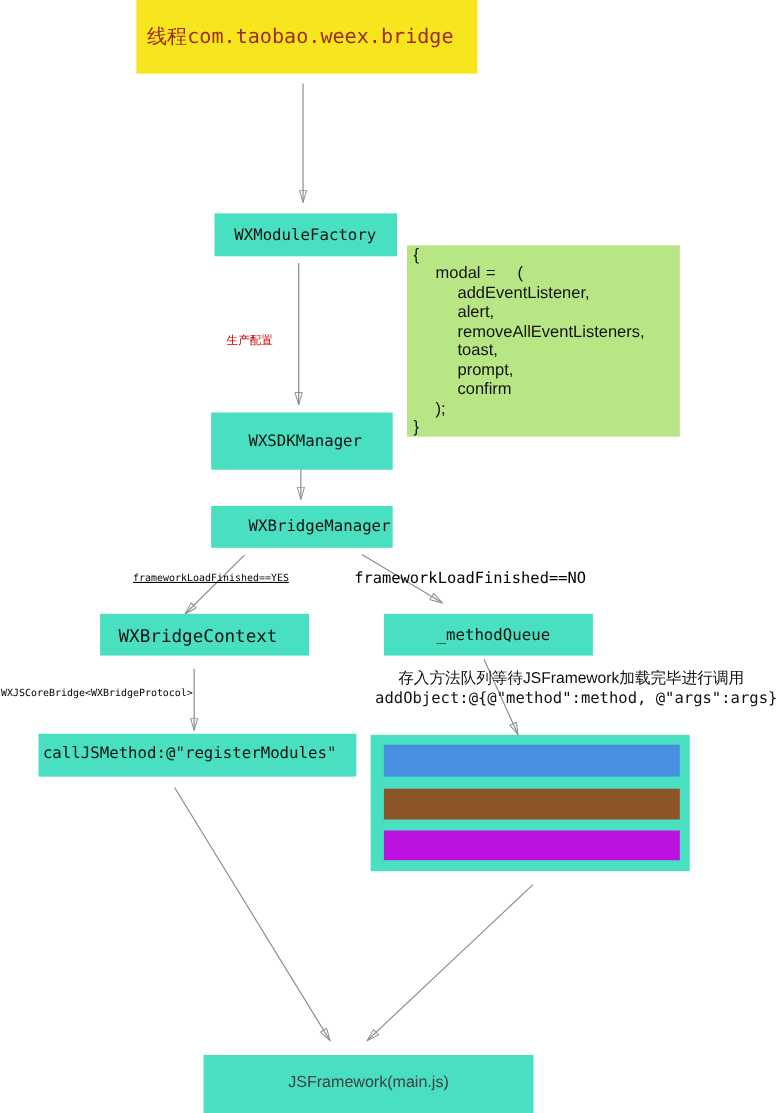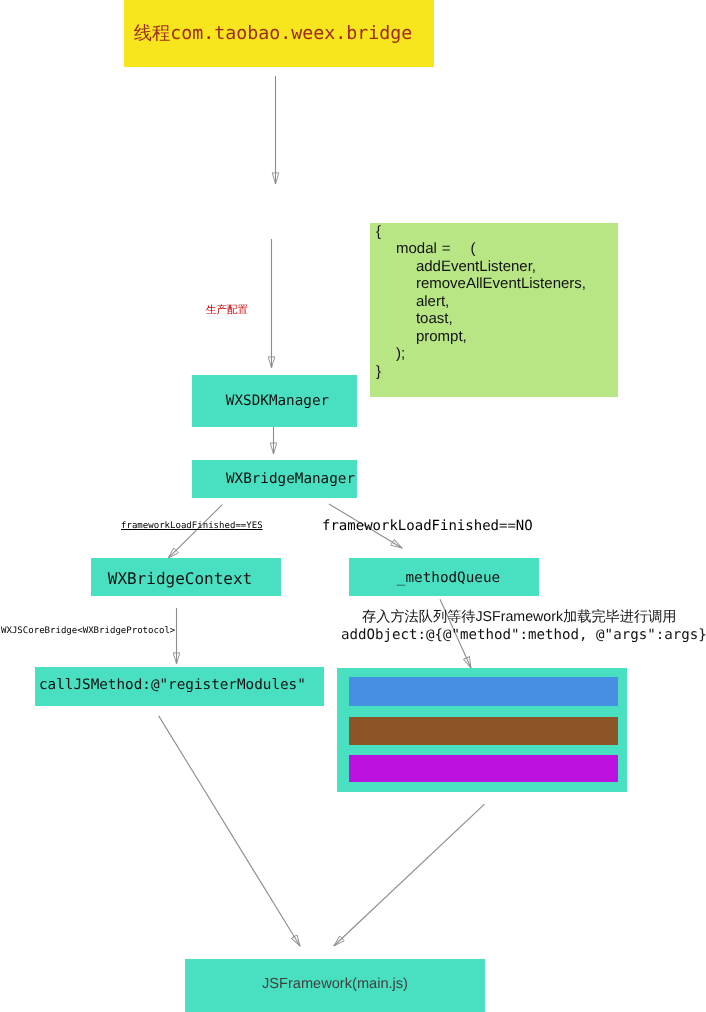--- a/index.html
+++ b/index.html
@@ -41,41 +41,43 @@
       <line x1="329" y1="504" x2="402" y2="548" marker-end="url(#ah)"></line>
       <line x1="176.5" y1="608" x2="176.5" y2="664" marker-end="url(#ah)"></line>
       <line x1="440" y1="599.3" x2="471" y2="668" marker-end="url(#ah)"></line>
       <line x1="158.7" y1="715.9" x2="300" y2="946" marker-end="url(#ah)"></line>
       <line x1="484.5" y1="804.2" x2="333.8" y2="946" marker-end="url(#ah)"></line>
     </g>
   </svg>
 
   <div class="node mono" id="n-title" style="left: 124px; top: -6px; width: 310px; height: 73px; font-size: 18.3px; padding-right: 12px; padding-top: 6px; background-color: rgb(247, 229, 29); color: rgb(158, 42, 30);">线程com.taobao.weex.bridge</div>
 
+  <div class="node mono" id="n-modulefactory" style="left: 195px; top: 194px; width: 166px; height: 39px; color: rgb(17, 17, 17); font-size: 14.3px; padding-right: 1px; background-color: rgb(72, 224, 192);">WXModuleFactory</div>
 
   <div class="node mono" id="n-sdkmanager" style="left: 192px; top: 375px; width: 165px; height: 52px; color: rgb(17, 17, 17); font-size: 14.3px; padding-left: 6px; background-color: rgb(72, 224, 192);">WXSDKManager</div>
 
   <div class="node mono" id="n-bridgemanager" style="left: 192px; top: 460px; width: 165px; height: 38px; color: rgb(17, 17, 17); font-size: 14.3px; background-color: rgb(72, 224, 192); padding-left: 32px;">WXBridgeManager</div>
 
   <div class="node mono" id="n-bridgecontext" style="left: 91px; top: 558px; width: 190px; height: 38px; color: rgb(17, 17, 17); font-size: 16px; padding-right: 12px; padding-top: 2px; background-color: rgb(72, 224, 192);">WXBridgeContext</div>
 
   <div class="node mono" id="n-methodqueue" style="left: 337px; top: 558px; width: 190px; height: 38px; color: rgb(17, 17, 17); font-size: 14.3px; padding-left: 9px; padding-top: 2px; background-color: rgb(72, 224, 192); margin-left: 12px;">_methodQueue</div>
 
   <div class="node mono" id="n-calljsmethod" style="left: 35px; top: 667px; width: 289px; height: 39px; color: rgb(17, 17, 17); font-size: 14.3px; justify-content: flex-start; padding-left: 4px; padding-bottom: 3px; background-color: rgb(72, 224, 192);">callJSMethod:@"registerModules"</div>
 
   <div class="node sans" id="n-jsframework" style="left: 185px; top: 959px; width: 300px; height: 53px; color: #404040; font-size: 14.6px; padding-bottom: 3px; background-color: rgb(72, 224, 192);">JSFramework(main.js)</div>
 
   <div class="codeblock" id="code-modal" style="left: 370px; top: 223px; width: 248px; height: 174px; color: rgb(17, 17, 17); font-size: 0px; background-color: rgb(185, 230, 132);">
     <div class="cl">{</div>
     <div class="cl">    modal =    (</div>
     <div class="cl">        addEventListener,</div>
+    <div class="cl">        alert,</div>
     <div class="cl">        removeAllEventListeners,</div>
-    <div class="cl">        alert,</div>
     <div class="cl">        toast,</div>
     <div class="cl">        prompt,</div>
+    <div class="cl">        confirm</div>
     <div class="cl">    );</div>
     <div class="cl">}</div>
   </div>
 
   <div class="elabel" id="lbl-prodconfig" style="left: 206px; top: 304px; font-size: 10.5px; line-height: 12px; font-family: &quot;Liberation Sans&quot;, sans-serif; color: rgb(204, 0, 0);">生产配置</div>
 
   <div class="elabel" id="lbl-fwyes" style="left:121px;top:520px;font-size:9.05px;line-height:12px;color:#000;text-decoration:underline;">frameworkLoadFinished==YES</div>
 
   <div class="elabel" id="lbl-fwno" style="left:322px;top:520px;font-size:14px;line-height:12px;color:#000;text-align:right;">frameworkLoadFinished==NO</div>
 

